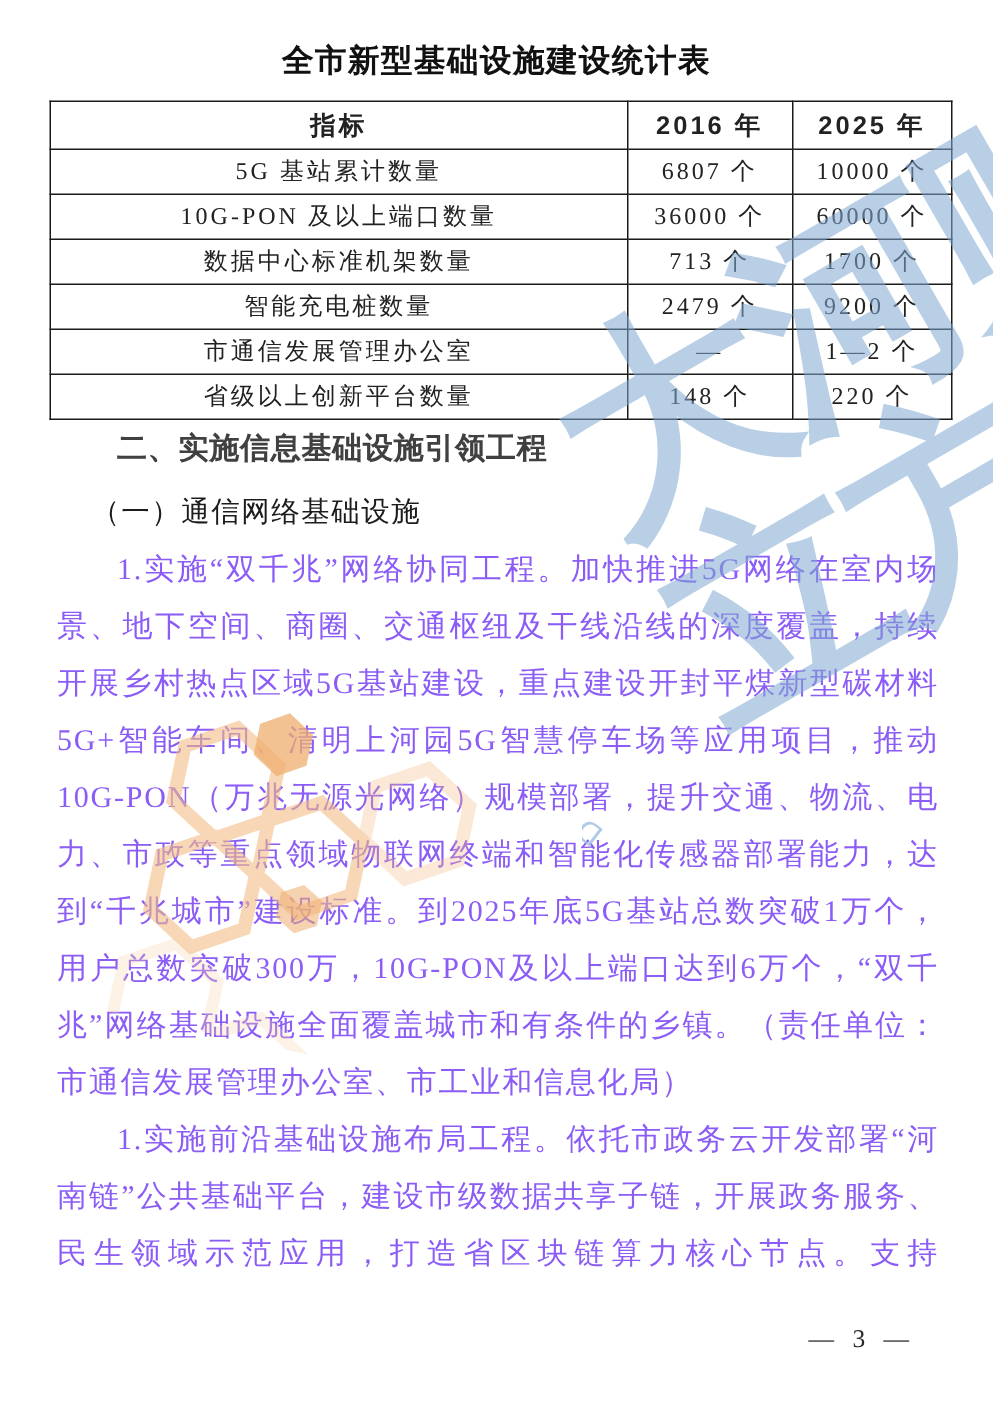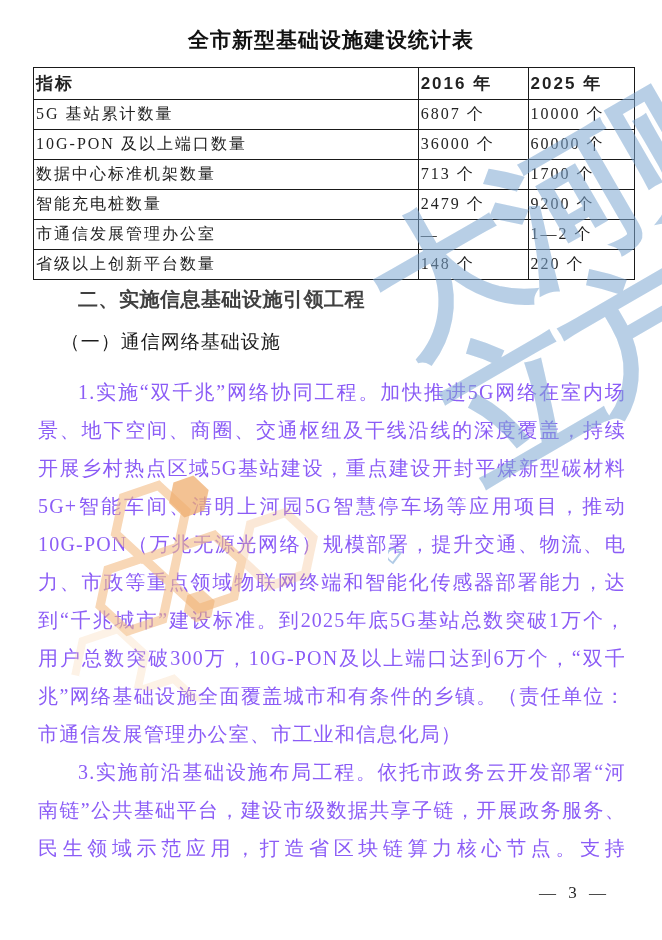--- a/index.html
+++ b/index.html
@@ -39,42 +39,42 @@
   table.stats {
     position:absolute; left:33px; top:67px; width:602px;
     border-collapse:collapse; table-layout:fixed;
     z-index:2; background:transparent;
   }
   table.stats col.c1 { width:64%; }
   table.stats col.c2 { width:18.3%; }
   table.stats col.c3 { width:17.7%; }
   table.stats th, table.stats td {
     border:1.5px solid #1a1a1a;
-    text-align:left; vertical-align:middle;
+    text-align:center; vertical-align:middle;
     font-size:16px; letter-spacing:2px; color:#222;
     padding:0 2px; white-space:nowrap; overflow:hidden;
   }
   table.stats th {
     height:32px; font-weight:bold; font-size:17px;
     font-family:"Liberation Sans","DejaVu Sans",sans-serif;
   }
   table.stats td { height:30px; }
   
   .content {
     position:absolute; left:38px; top:284px; width:588px; z-index:2;
   }
   .sec-heading {
     font-family:"Liberation Sans","DejaVu Sans",sans-serif;
     font-weight:bold; font-size:20px; line-height:30px;
     text-indent:2em; letter-spacing:0.5px; color:#404040;
     margin-bottom:13px;
   }
   .sub-heading {
     font-size:19px; line-height:30px; text-indent:1.2em;
-    letter-spacing:1px; color:#1c1c1c; margin-bottom:16px;
+    letter-spacing:1px; color:#1c1c1c; margin-bottom:4px;
   }
   .para {
     font-size:20px; line-height:38px; letter-spacing:1.2px;
     text-align:justify; text-indent:2em; color:#8b5cf6;
   }
   .para.fill-last { text-align-last:justify; }
   
   .page-num {
     position:absolute; top:883px; right:52px;
     font-size:17px; letter-spacing:4px; color:#2a2a2a; z-index:2;
@@ -129,21 +129,21 @@
       <td>148 个</td>
       <td>220 个</td>
     </tr>
   </tbody>
 </table>
 
 <div class="content">
   <div class="sec-heading">二、实施信息基础设施引领工程</div>
   <div class="sub-heading">（一）通信网络基础设施</div>
   <p class="para">1.实施“双千兆”网络协同工程。加快推进5G网络在室内场景、地下空间、商圈、交通枢纽及干线沿线的深度覆盖，持续开展乡村热点区域5G基站建设，重点建设开封平煤新型碳材料5G+智能车间、清明上河园5G智慧停车场等应用项目，推动10G-PON（万兆无源光网络）规模部署，提升交通、物流、电力、市政等重点领域物联网终端和智能化传感器部署能力，达到“千兆城市”建设标准。到2025年底5G基站总数突破1万个，用户总数突破300万，10G-PON及以上端口达到6万个，“双千兆”网络基础设施全面覆盖城市和有条件的乡镇。（责任单位：市通信发展管理办公室、市工业和信息化局）</p>
-  <p class="para fill-last">3.实施前沿基础设施布局工程。依托市政务云开发部署“河南链”公共基础平台，建设市级数据共享子链，开展政务服务、民生领域示范应用，打造省区块链算力核心节点。支持</p>
+  <p class="para fill-last">1.实施前沿基础设施布局工程。依托市政务云开发部署“河南链”公共基础平台，建设市级数据共享子链，开展政务服务、民生领域示范应用，打造省区块链算力核心节点。支持</p>
 </div>
 
 <div class="page-num">— 3 —</div>
 
 <div class="wm-layer">
 
   <svg class="wm-hex" width="320" height="230" viewBox="0 0 320 230">
     <g fill="none" stroke="#f3bc86" stroke-width="9" opacity="0.6">
       <polygon points="105,27 137,46 137,83 105,102 73,83 73,46"></polygon>
       <polygon points="170,64 202,83 202,120 170,139 138,120 138,83"></polygon>

